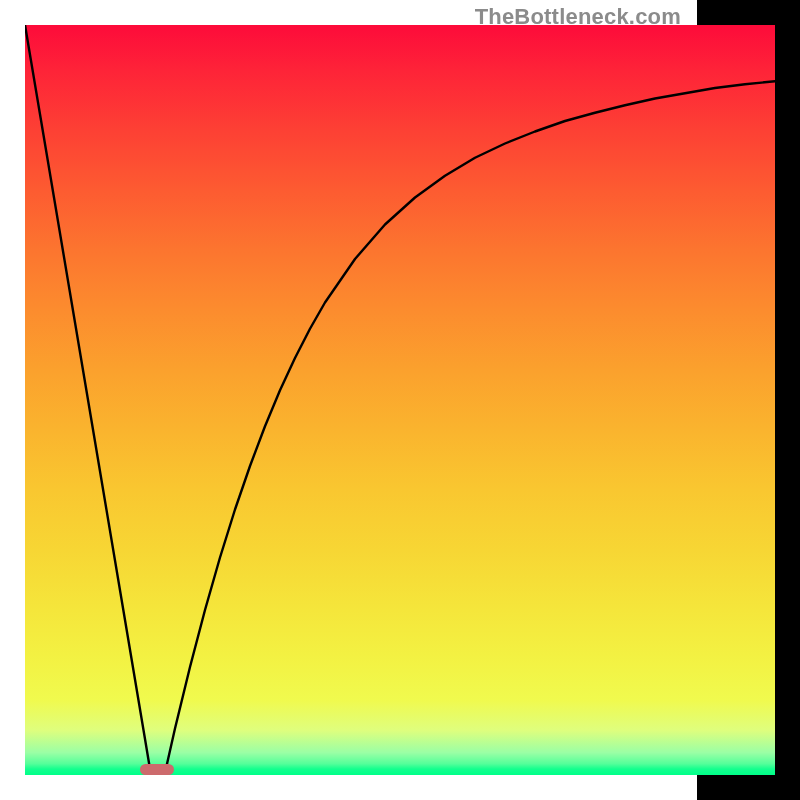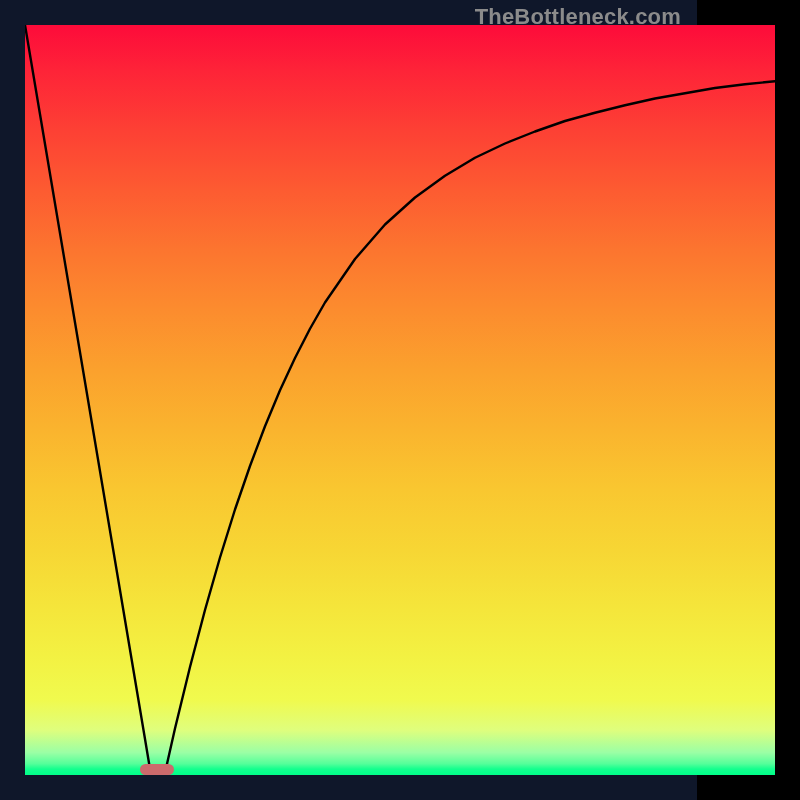--- a/index.html
+++ b/index.html
@@ -7,21 +7,21 @@
     padding: 0;
     width: 800px;
     height: 800px;
     background: #000;
     font-family: Arial, Helvetica, sans-serif;
   }
   .frame {
     position: relative;
     width: 697px;
     height: 800px;
-    background: #0f172a;
+    background: #ffffff;
   }
   .watermark {
     position: absolute;
     top: 4px;
     right: 16px;
     color: #8b8b8b;
     font-size: 22px;
     font-weight: 600;
     letter-spacing: 0.2px;
     z-index: 10;

